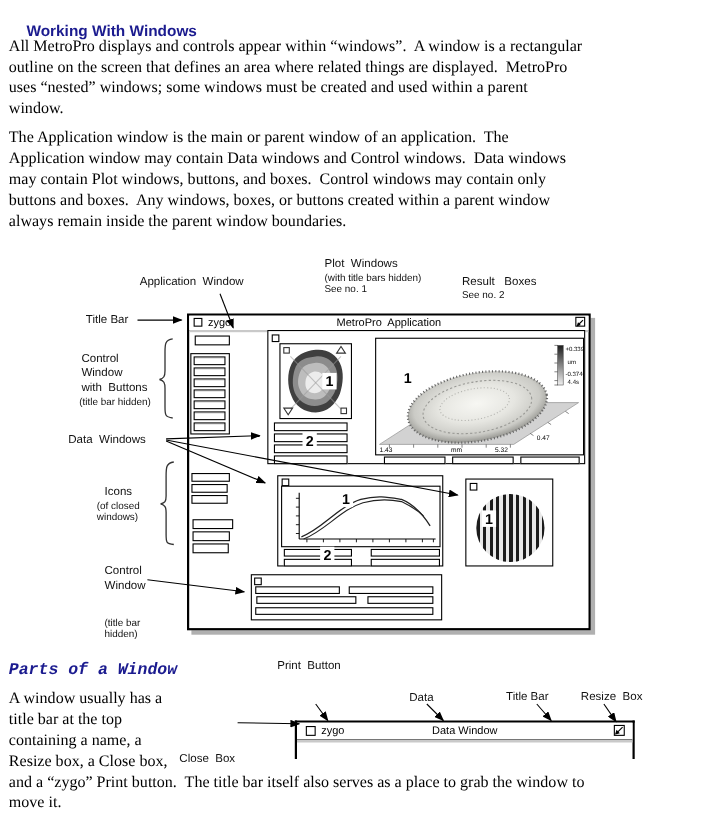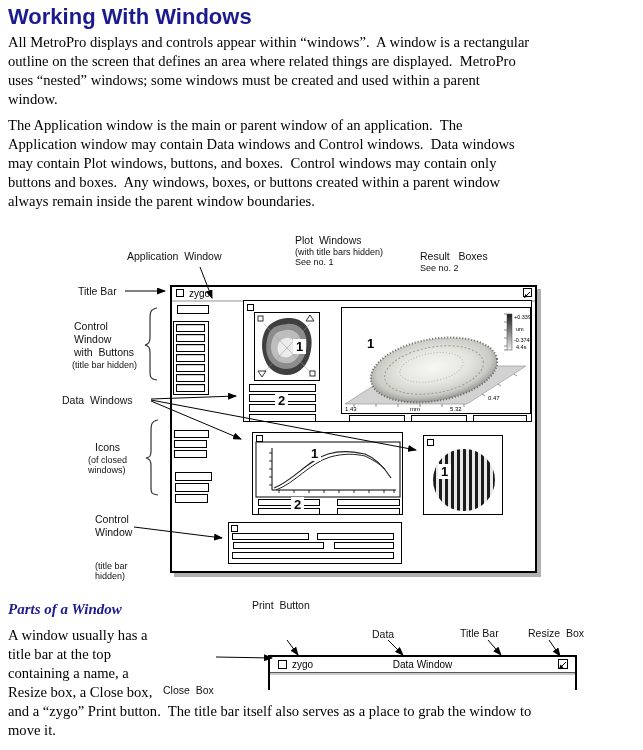--- a/index.html
+++ b/index.html
@@ -1,24 +1,24 @@
 <!DOCTYPE html>
 <html><head>
 <meta charset="utf-8">
 <style>
   html,body{margin:0;padding:0;background:#fff;}
   .page{position:relative;width:643px;height:750px;background:#fff;overflow:hidden;
         font-family:"Liberation Serif",serif;color:#000;}
   .abs{position:absolute;}
-  h1.doc-title{position:absolute;left:8px;top:4px;margin:0;
-     font-family:"Liberation Sans",sans-serif;font-weight:bold;font-size:22px;color:#1b1b8f;}
+  h1.doc-title{position:absolute;left:8px;top:4px;margin:16px;
+     font-family:"Liberation Sans",sans-serif;font-weight:bold;font-size:14px;color:#1b1b8f;}
   .body-text{position:absolute;left:8px;width:628px;font-size:14.6px;line-height:19px;
      white-space:pre-wrap;}
   h2.sec-title{position:absolute;left:8px;top:601px;margin:0;
-     font-family:Liberation Serif, serif;font-weight:bold;font-style:italic;
+     font-family:Liberation Mono, monospace;font-weight:bold;font-style:italic;
      font-size:15px;color:#1b1b8f;}
   .lbl{position:absolute;font-family:"Liberation Sans",sans-serif;font-size:10.5px;
      line-height:12px;color:#111;white-space:pre-wrap;}
   .lbl-sm{font-size:9px;line-height:10px;}
   .win{position:absolute;border:1px solid #000;background:#fff;box-sizing:border-box;}
   .box{position:absolute;border:1px solid #000;background:#fff;box-sizing:border-box;}
   .btn{position:absolute;border:1px solid #000;background:#fff;box-sizing:border-box;
        box-shadow:inset 0 1px 0 #cfcfcf;}
   .closebox{position:absolute;width:8px;height:8px;border:1px solid #000;background:#fff;
        box-sizing:border-box;}
@@ -74,20 +74,21 @@
 windows)</div>
   <div class="lbl" style="left:95px;top:513px;line-height:13px;">Control
 Window</div>
   <div class="lbl lbl-sm" style="left:95px;top:540px;margin-top:21px;">(title bar
 hidden)</div>
 
   <div class="appwin">
     <div class="titlebar">
       <span class="closebox" style="left:4px;top:2px;"></span>
       <span style="position:absolute;left:17px;top:1px;">zygo</span>
+      <span class="tb-title">MetroPro  Application</span>
       <span style="position:absolute;right:3px;top:1px;width:9px;height:9px;border:1px solid #000;box-sizing:border-box;">
         <svg width="7" height="7">
             <line x1="6" y1="1" x2="2" y2="5" stroke="#000" stroke-width="1"></line>
             <polygon points="0,7 4,5.5 1.5,3" fill="#000"></polygon>
           </svg>
       </span>
     </div>
     <div class="graystrip" style="top:13px;"></div>
 
     <div class="box" style="left:5px;top:18px;width:32px;height:9px;"></div>

